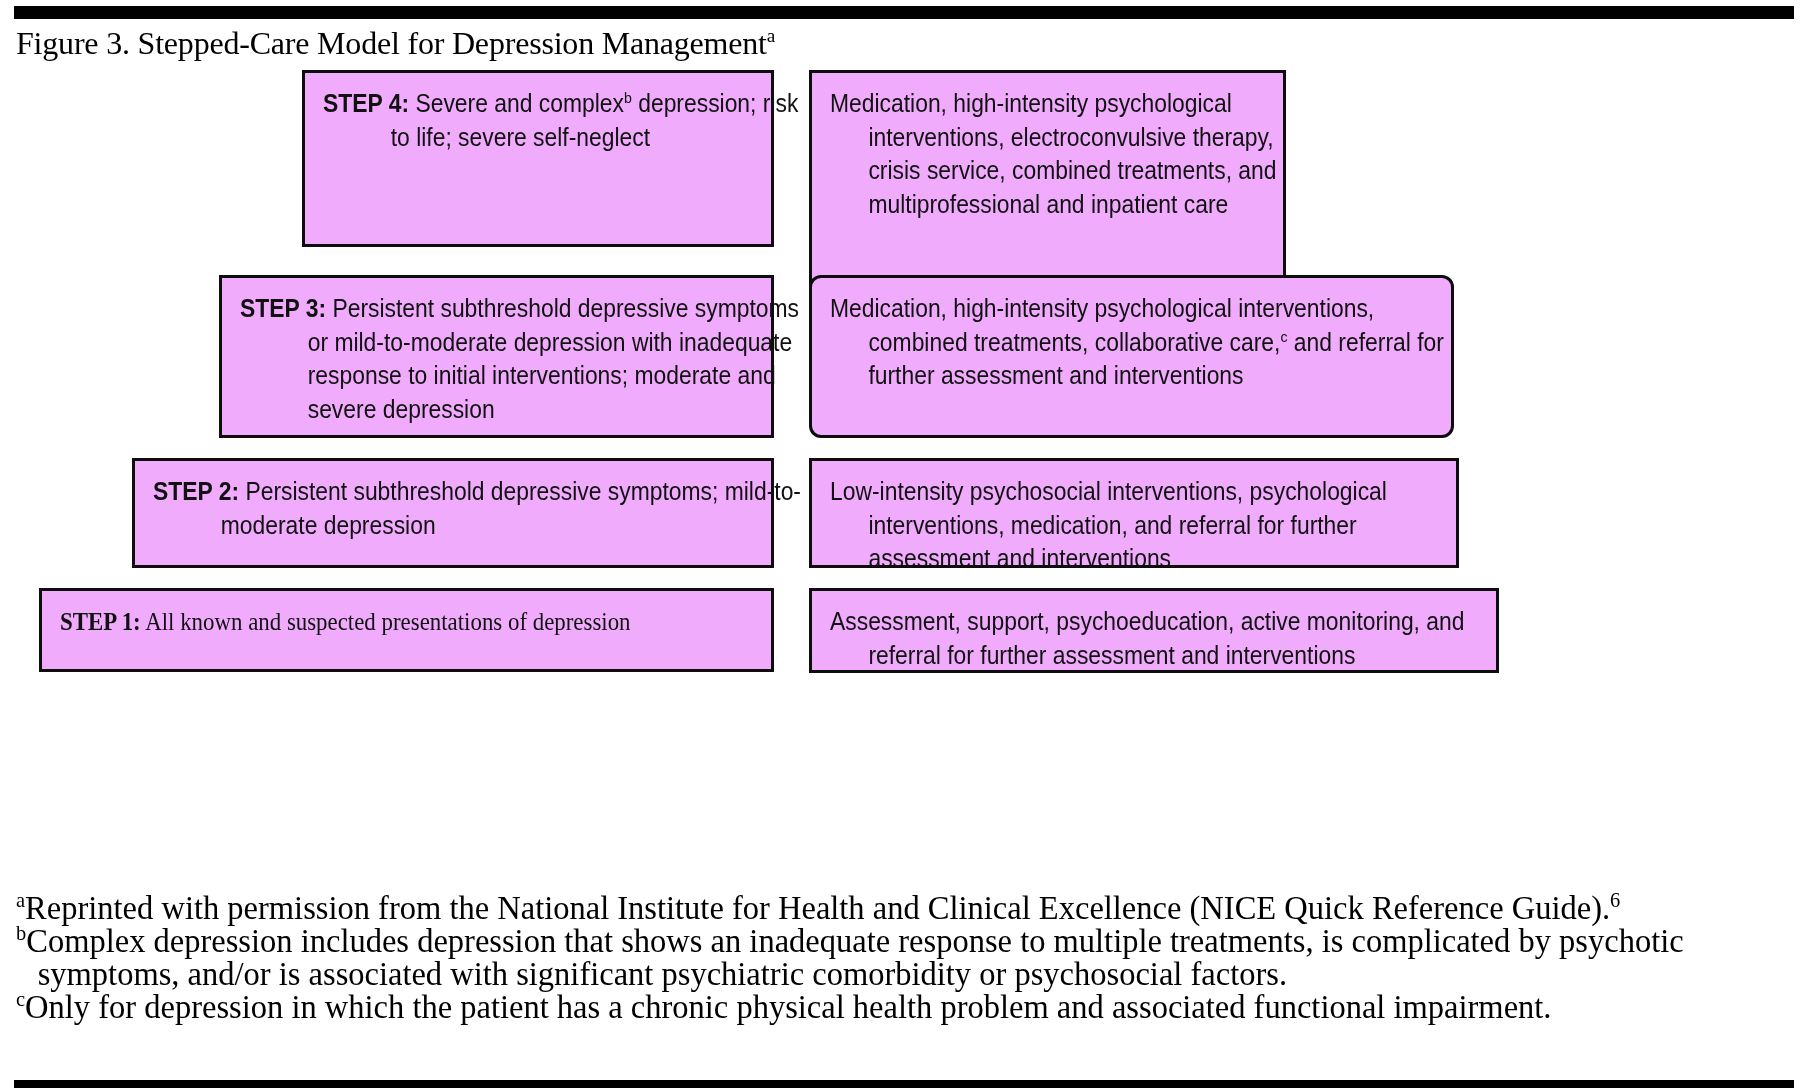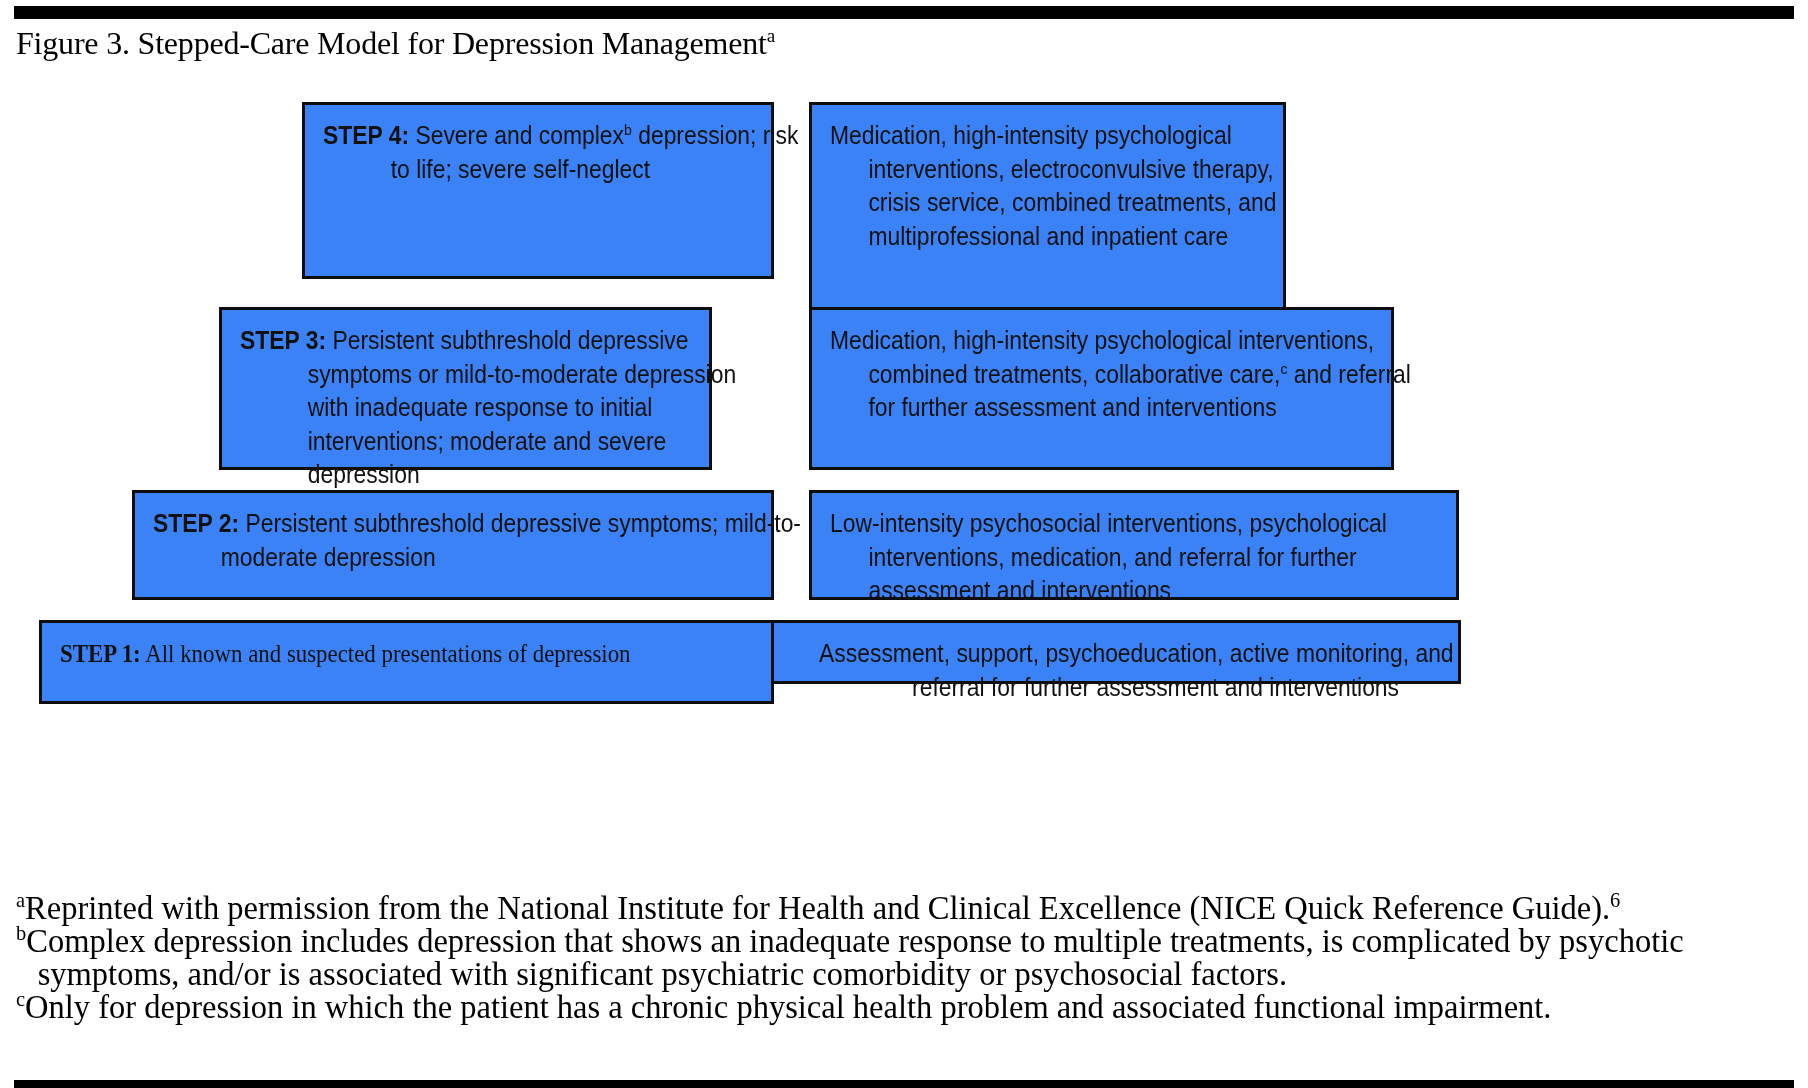--- a/index.html
+++ b/index.html
@@ -78,28 +78,27 @@
 
   .step-row {
     position: absolute;
     left: 0;
     right: 0;
   }
 
   .box {
     position: absolute;
     box-sizing: border-box;
-    background: #3b82f6;
+    background: #f0abfc;
     border: 3px solid #0d0d0d;
     font-family: "Liberation Sans", sans-serif;
     font-size: 25px;
     line-height: 33.5px;
     color: #111111;
     padding: 14px 14px 10px 18px;
-    margin-top: 32px;
   }
   .box .txt {
     display: block;
     transform: scaleX(0.915);
     transform-origin: left center;
     width: 109%;
     padding-left: 74px;
     text-indent: -74px;
   }
   .box.nostep .txt {
@@ -115,30 +114,30 @@
     line-height: 0;
   }
 
   
   
   .r4 { top: 0px; }
   .r4 .left  { left: 288px; width: 472px; height: 177px; }
   .r4 .right { left: 795px; width: 477px; height: 215px; }
   
   .r3 { top: 205px; }
-  .r3 .left  { left: 205px; width: 493px; height: 163px; }
-  .r3 .right { left: 795px; width: 585px; height: 163px; }
+  .r3 .left  { left: 205px; width: 555px; height: 163px; }
+  .r3 .right { left: 795px; width: 645px; height: 163px; border-radius: 12px; }
   
   .r2 { top: 388px; }
   .r2 .left  { left: 118px; width: 642px; height: 110px; }
   .r2 .right { left: 795px; width: 650px; height: 110px; }
   
   .r1 { top: 518px; }
   .r1 .left  { left: 25px; width: 735px; height: 84px; font-family: Liberation Serif, serif; }
-  .r1 .right { left: 757px; width: 690px; height: 64px; text-align: center; }
+  .r1 .right { left: 795px; width: 690px; height: 85px; }
 
   .footnotes {
     position: absolute;
     left: 16px;
     right: 14px;
     top: 886px;
     font-family: Liberation Serif, serif;
     font-size: 33px;
     line-height: 33px;
   }

